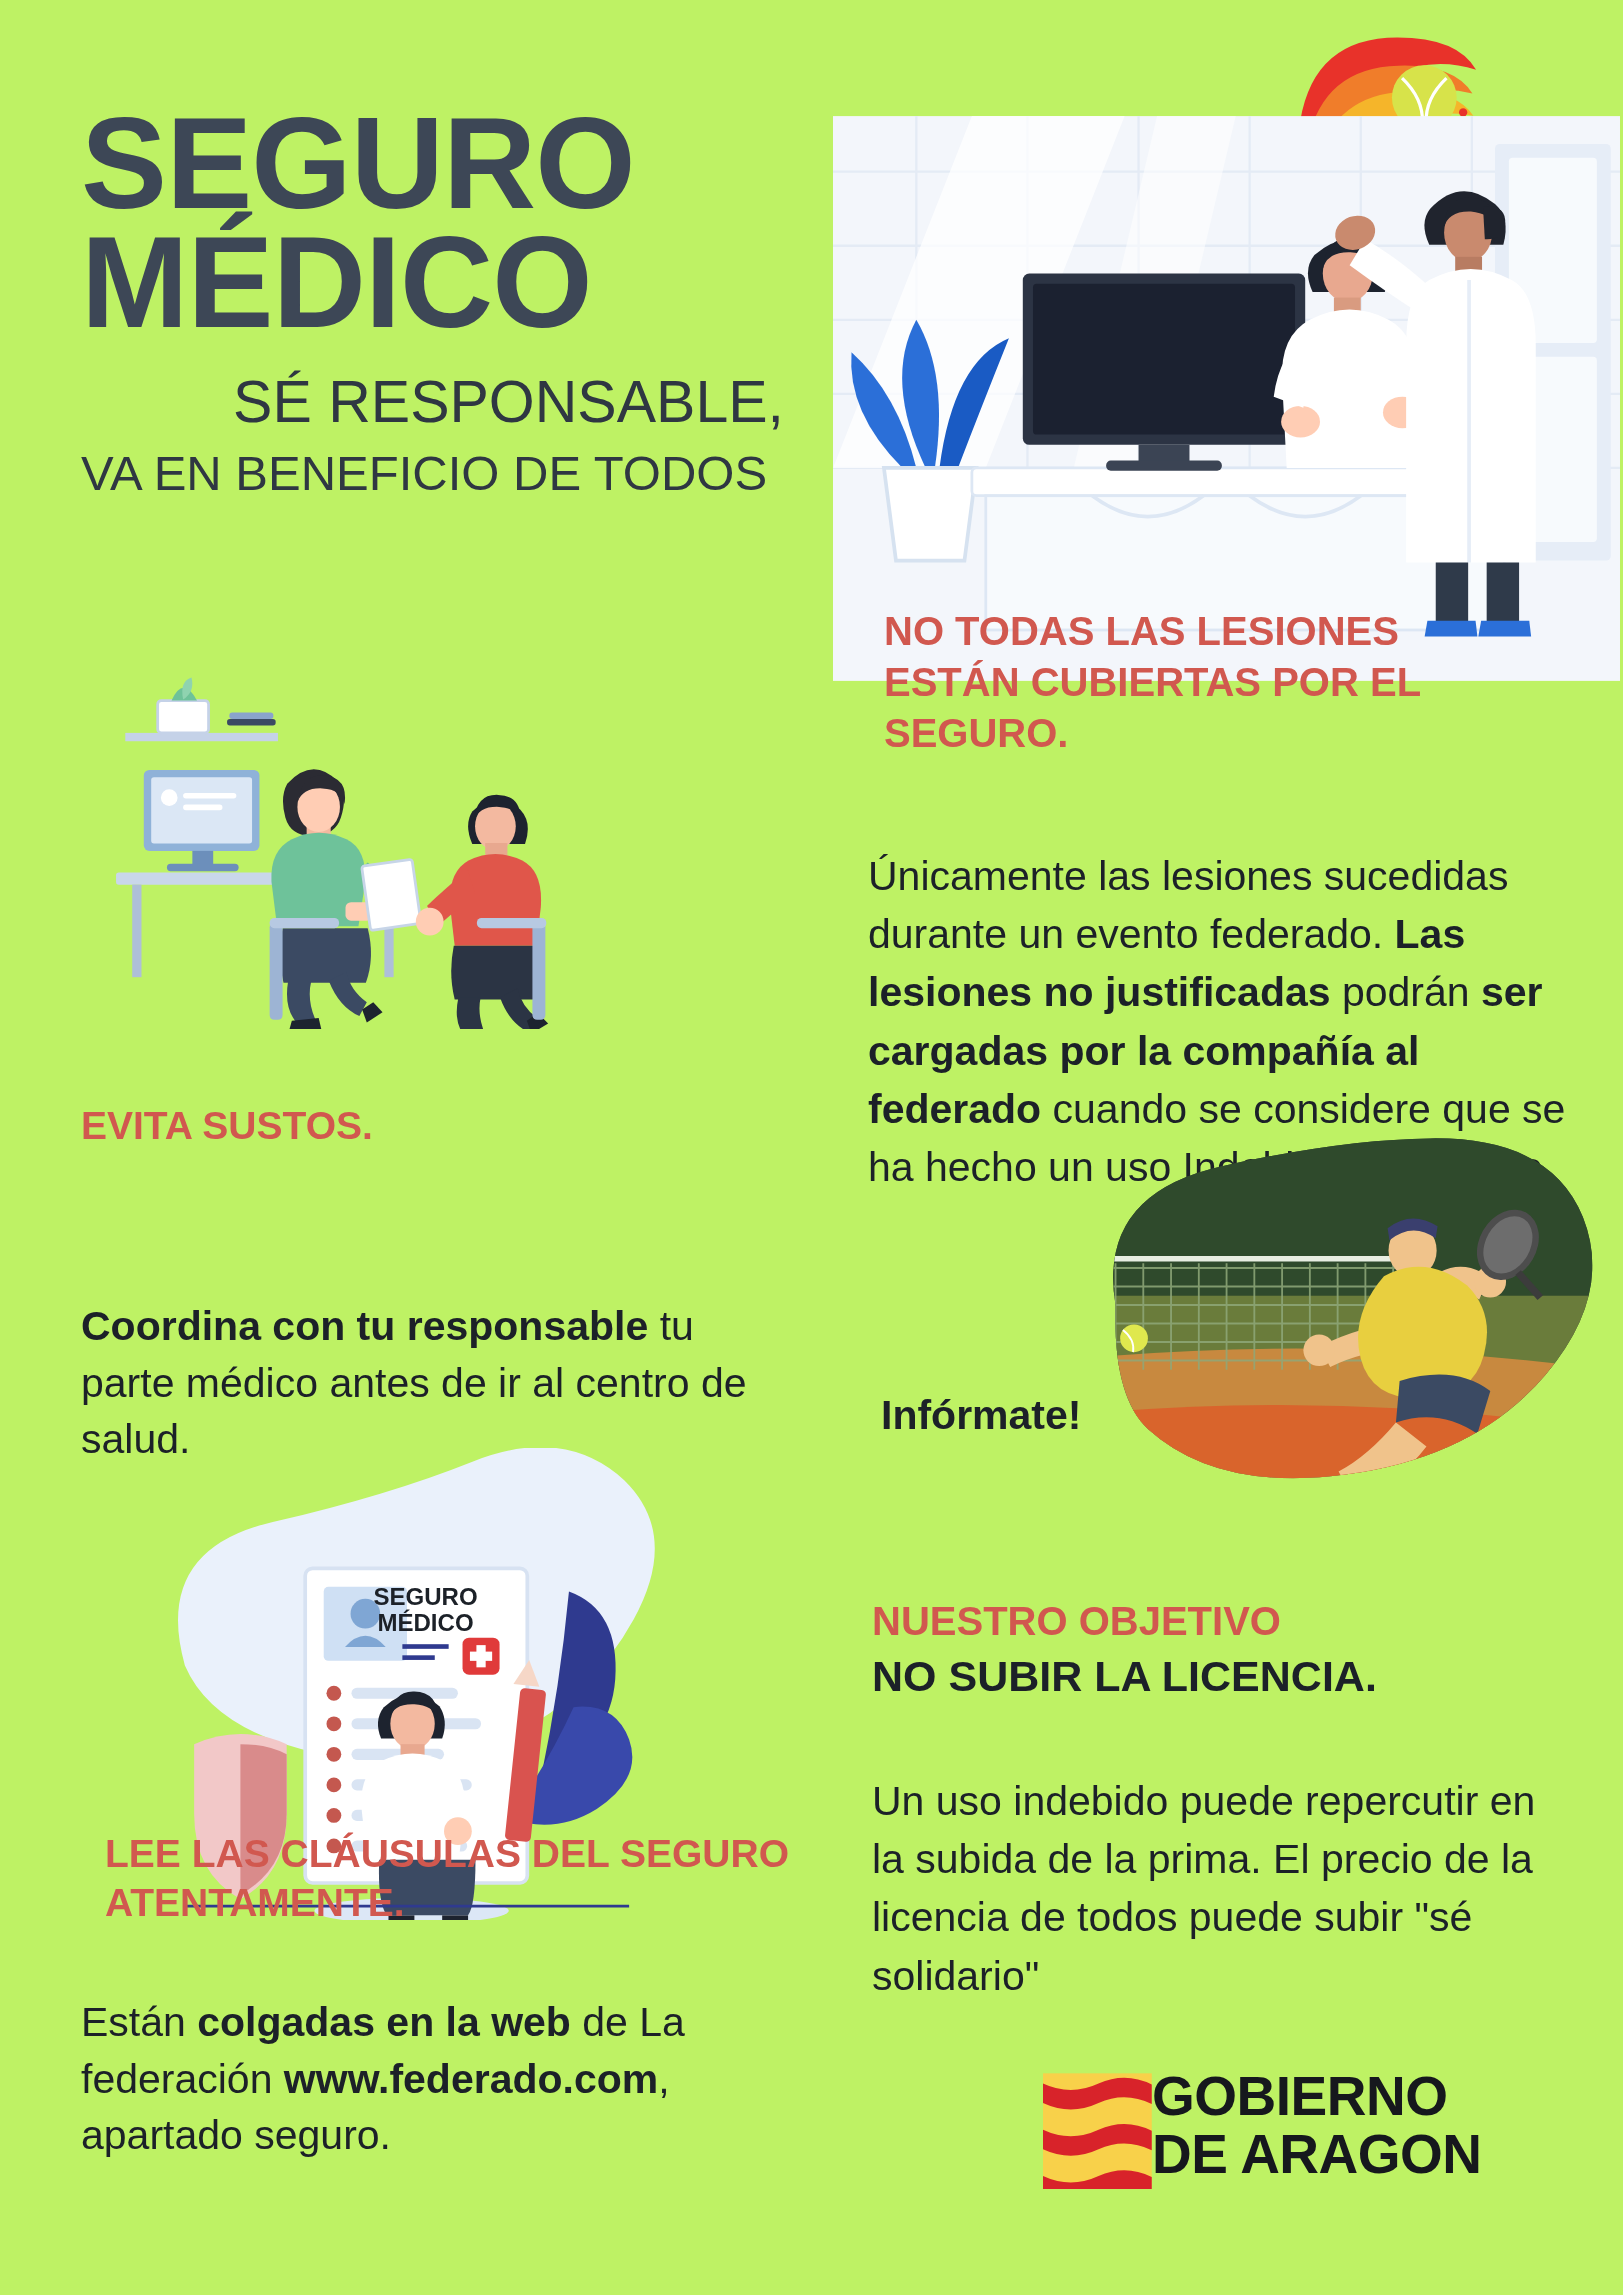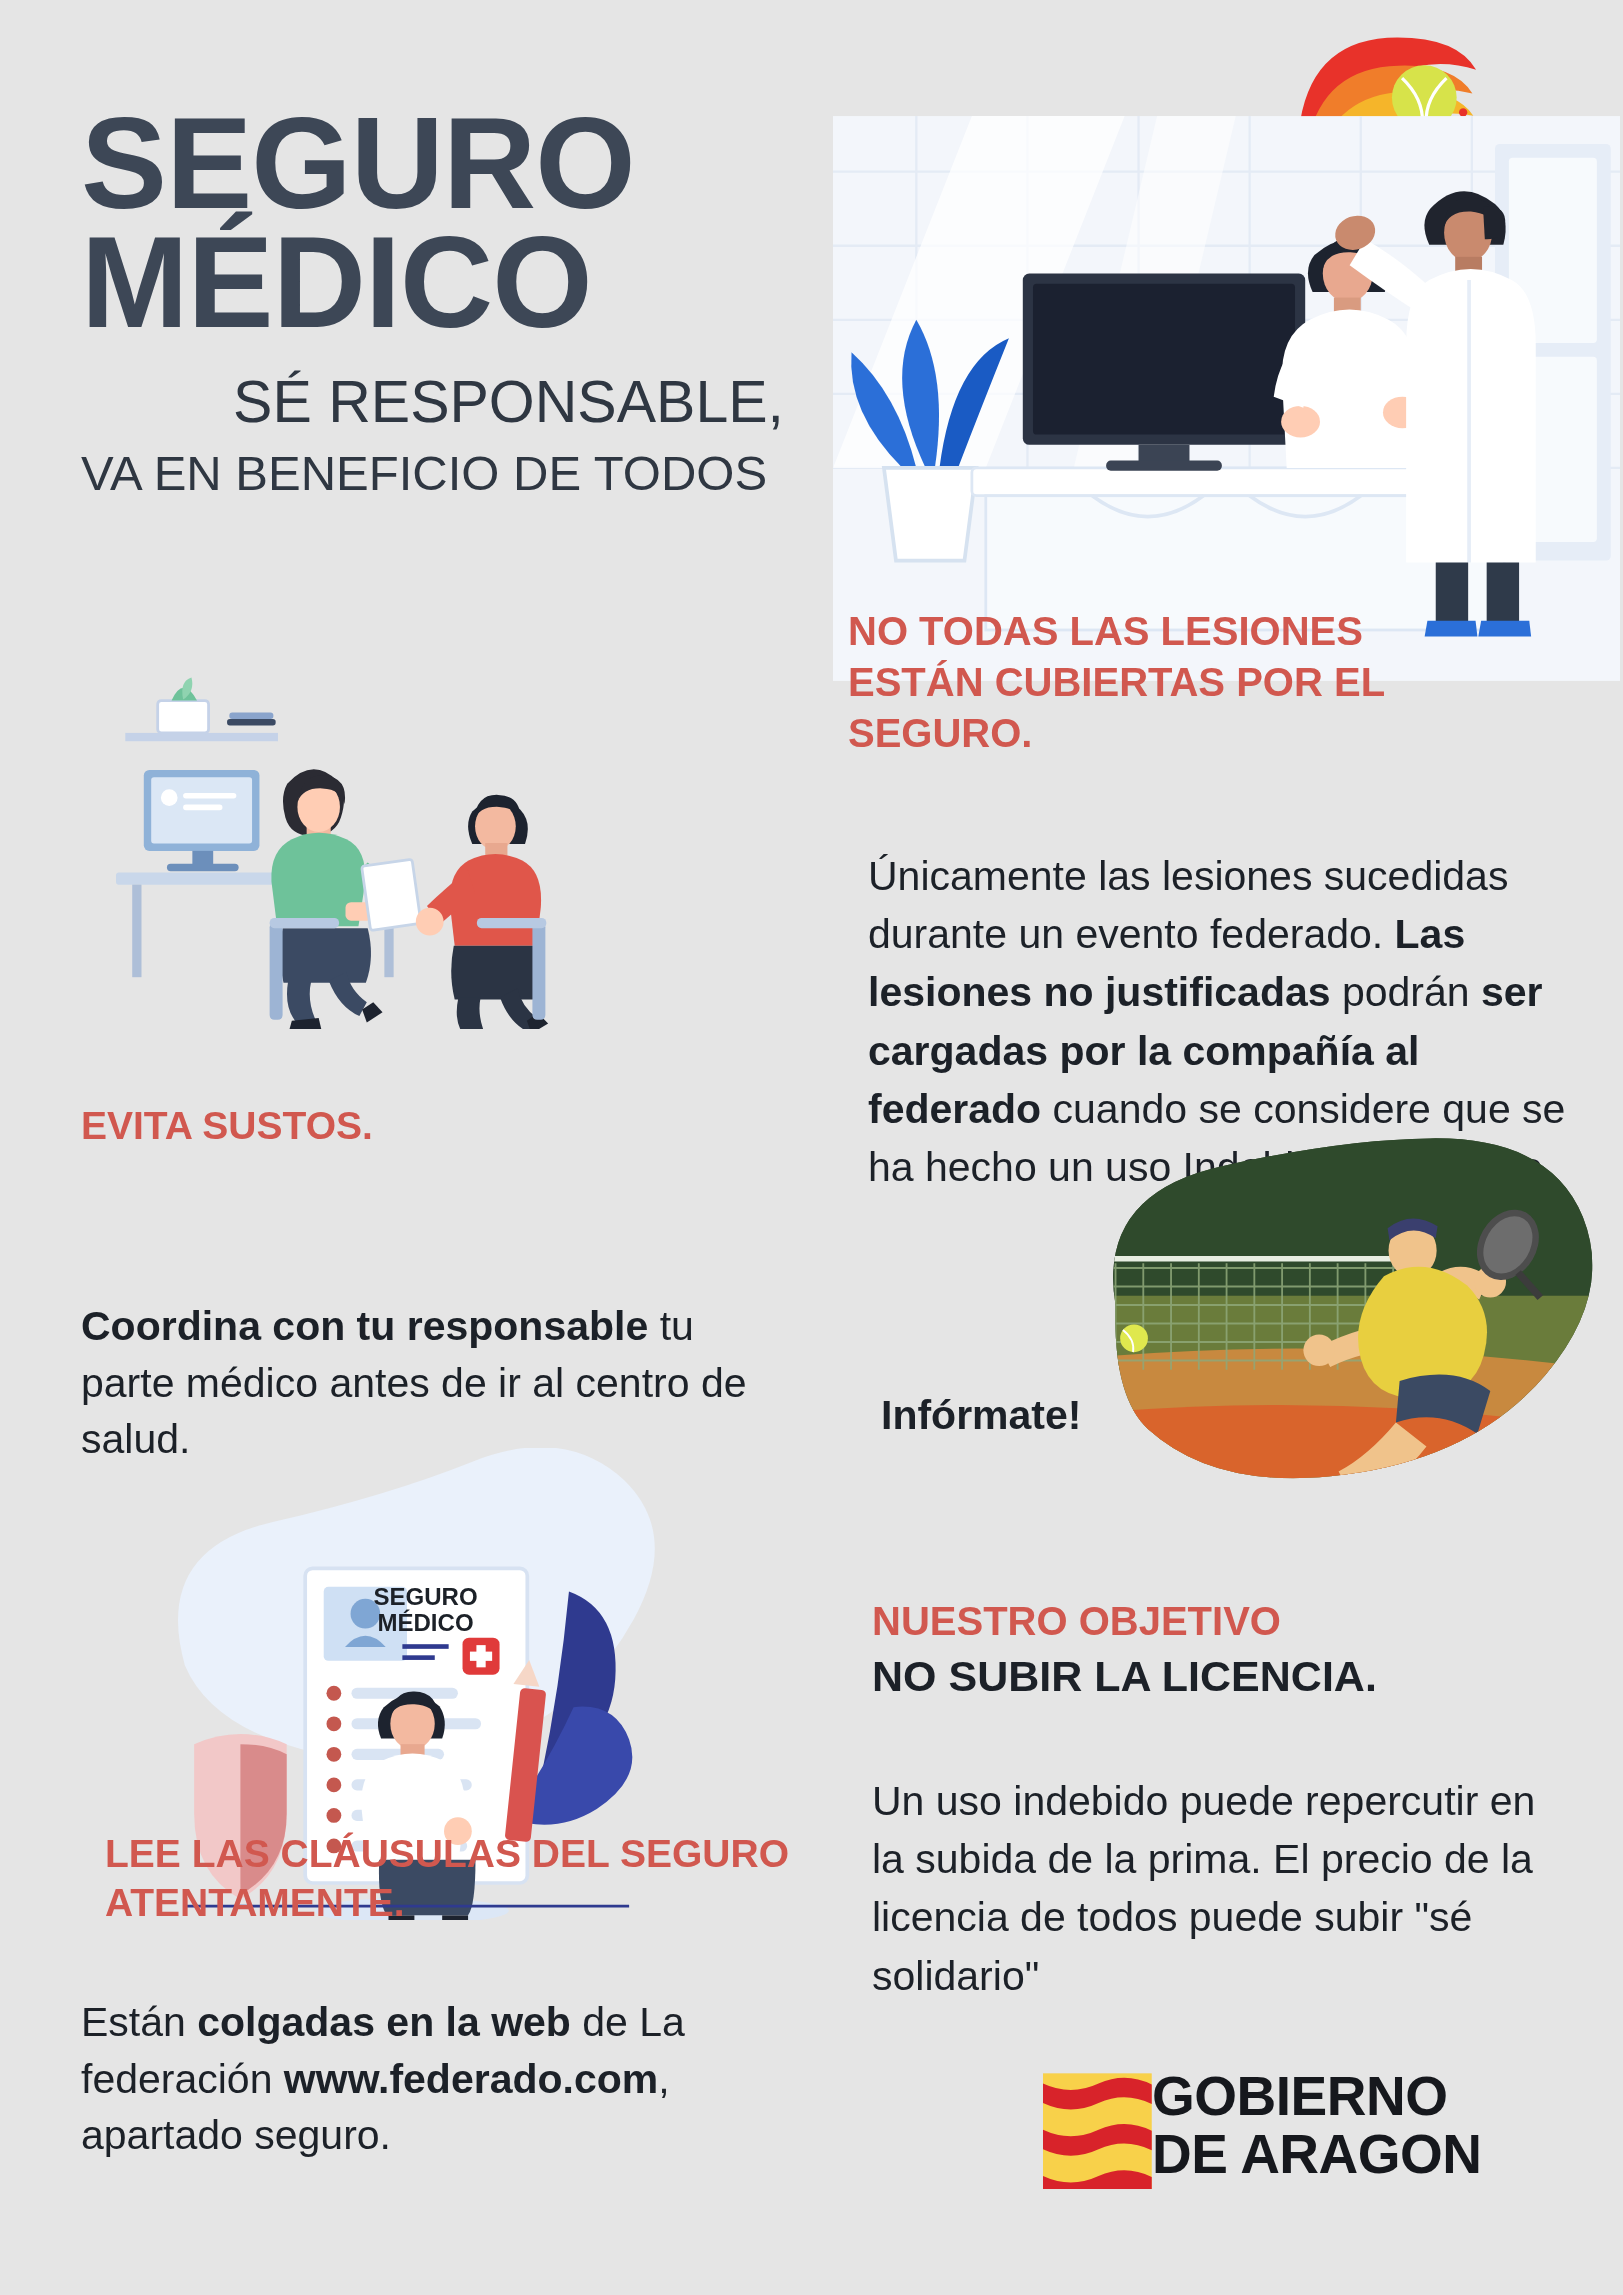--- a/index.html
+++ b/index.html
@@ -5,21 +5,21 @@
   * { box-sizing: border-box; margin: 0; padding: 0; }
   html, body {
     width: 1623px; height: 2295px;
     background: #ffffff;
     font-family: "Liberation Sans", sans-serif;
     overflow: hidden;
   }
   .poster {
     position: relative;
     width: 1623px; height: 2295px;
-    background: #e5e5e5;
+    background: #bef264;
   }
 
   
   .left-col {
     position: absolute;
     left: 81px; top: 104px;
     width: 703px;
   }
   .title {
     font-size: 129px;
@@ -100,21 +100,21 @@
     left: 833px; top: 116px;
     width: 787px; height: 565px;
   }
   .logo-fap {
     position: absolute;
     left: 1291px; top: 28px;
     width: 199px; height: 167px;
   }
   .nottodas {
     position: absolute;
-    left: 848px; top: 606px;
+    left: 884px; top: 606px;
     width: 648px;
     font-size: 40px;
     line-height: 1.28;
     font-weight: bold;
     color: #d1584f;
   }
   .unicamente {
     position: absolute;
     left: 868px; top: 847px;
     width: 699px;

